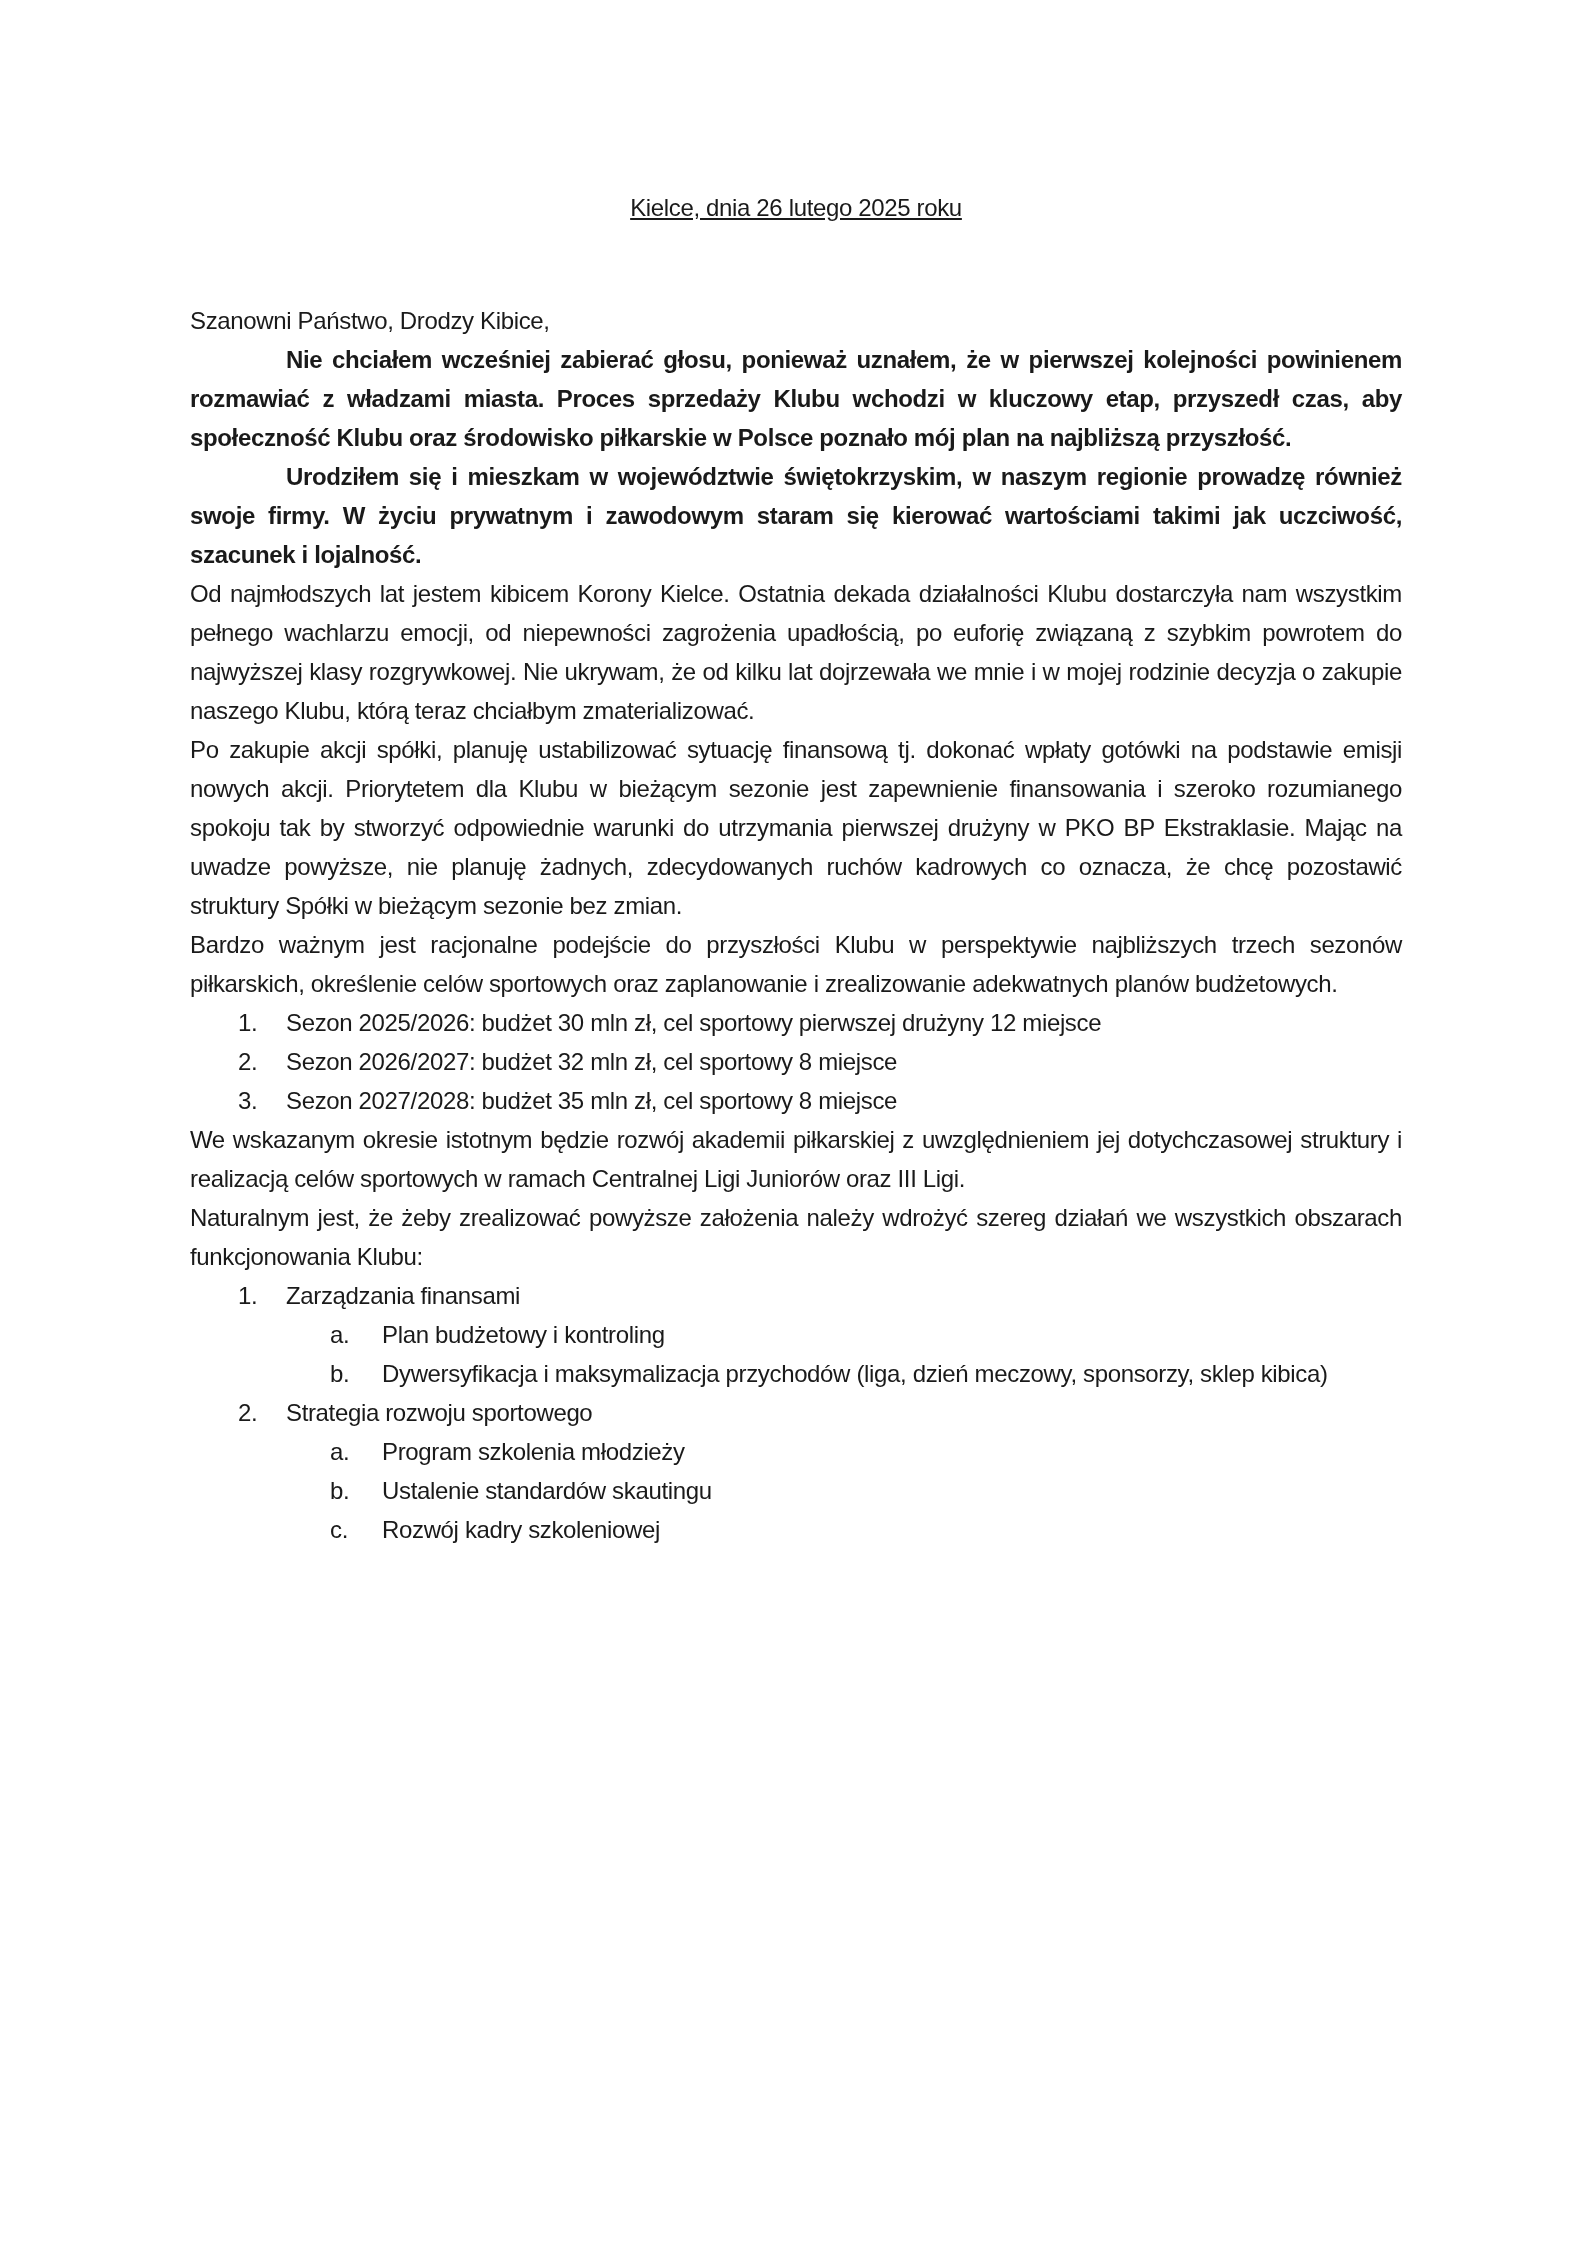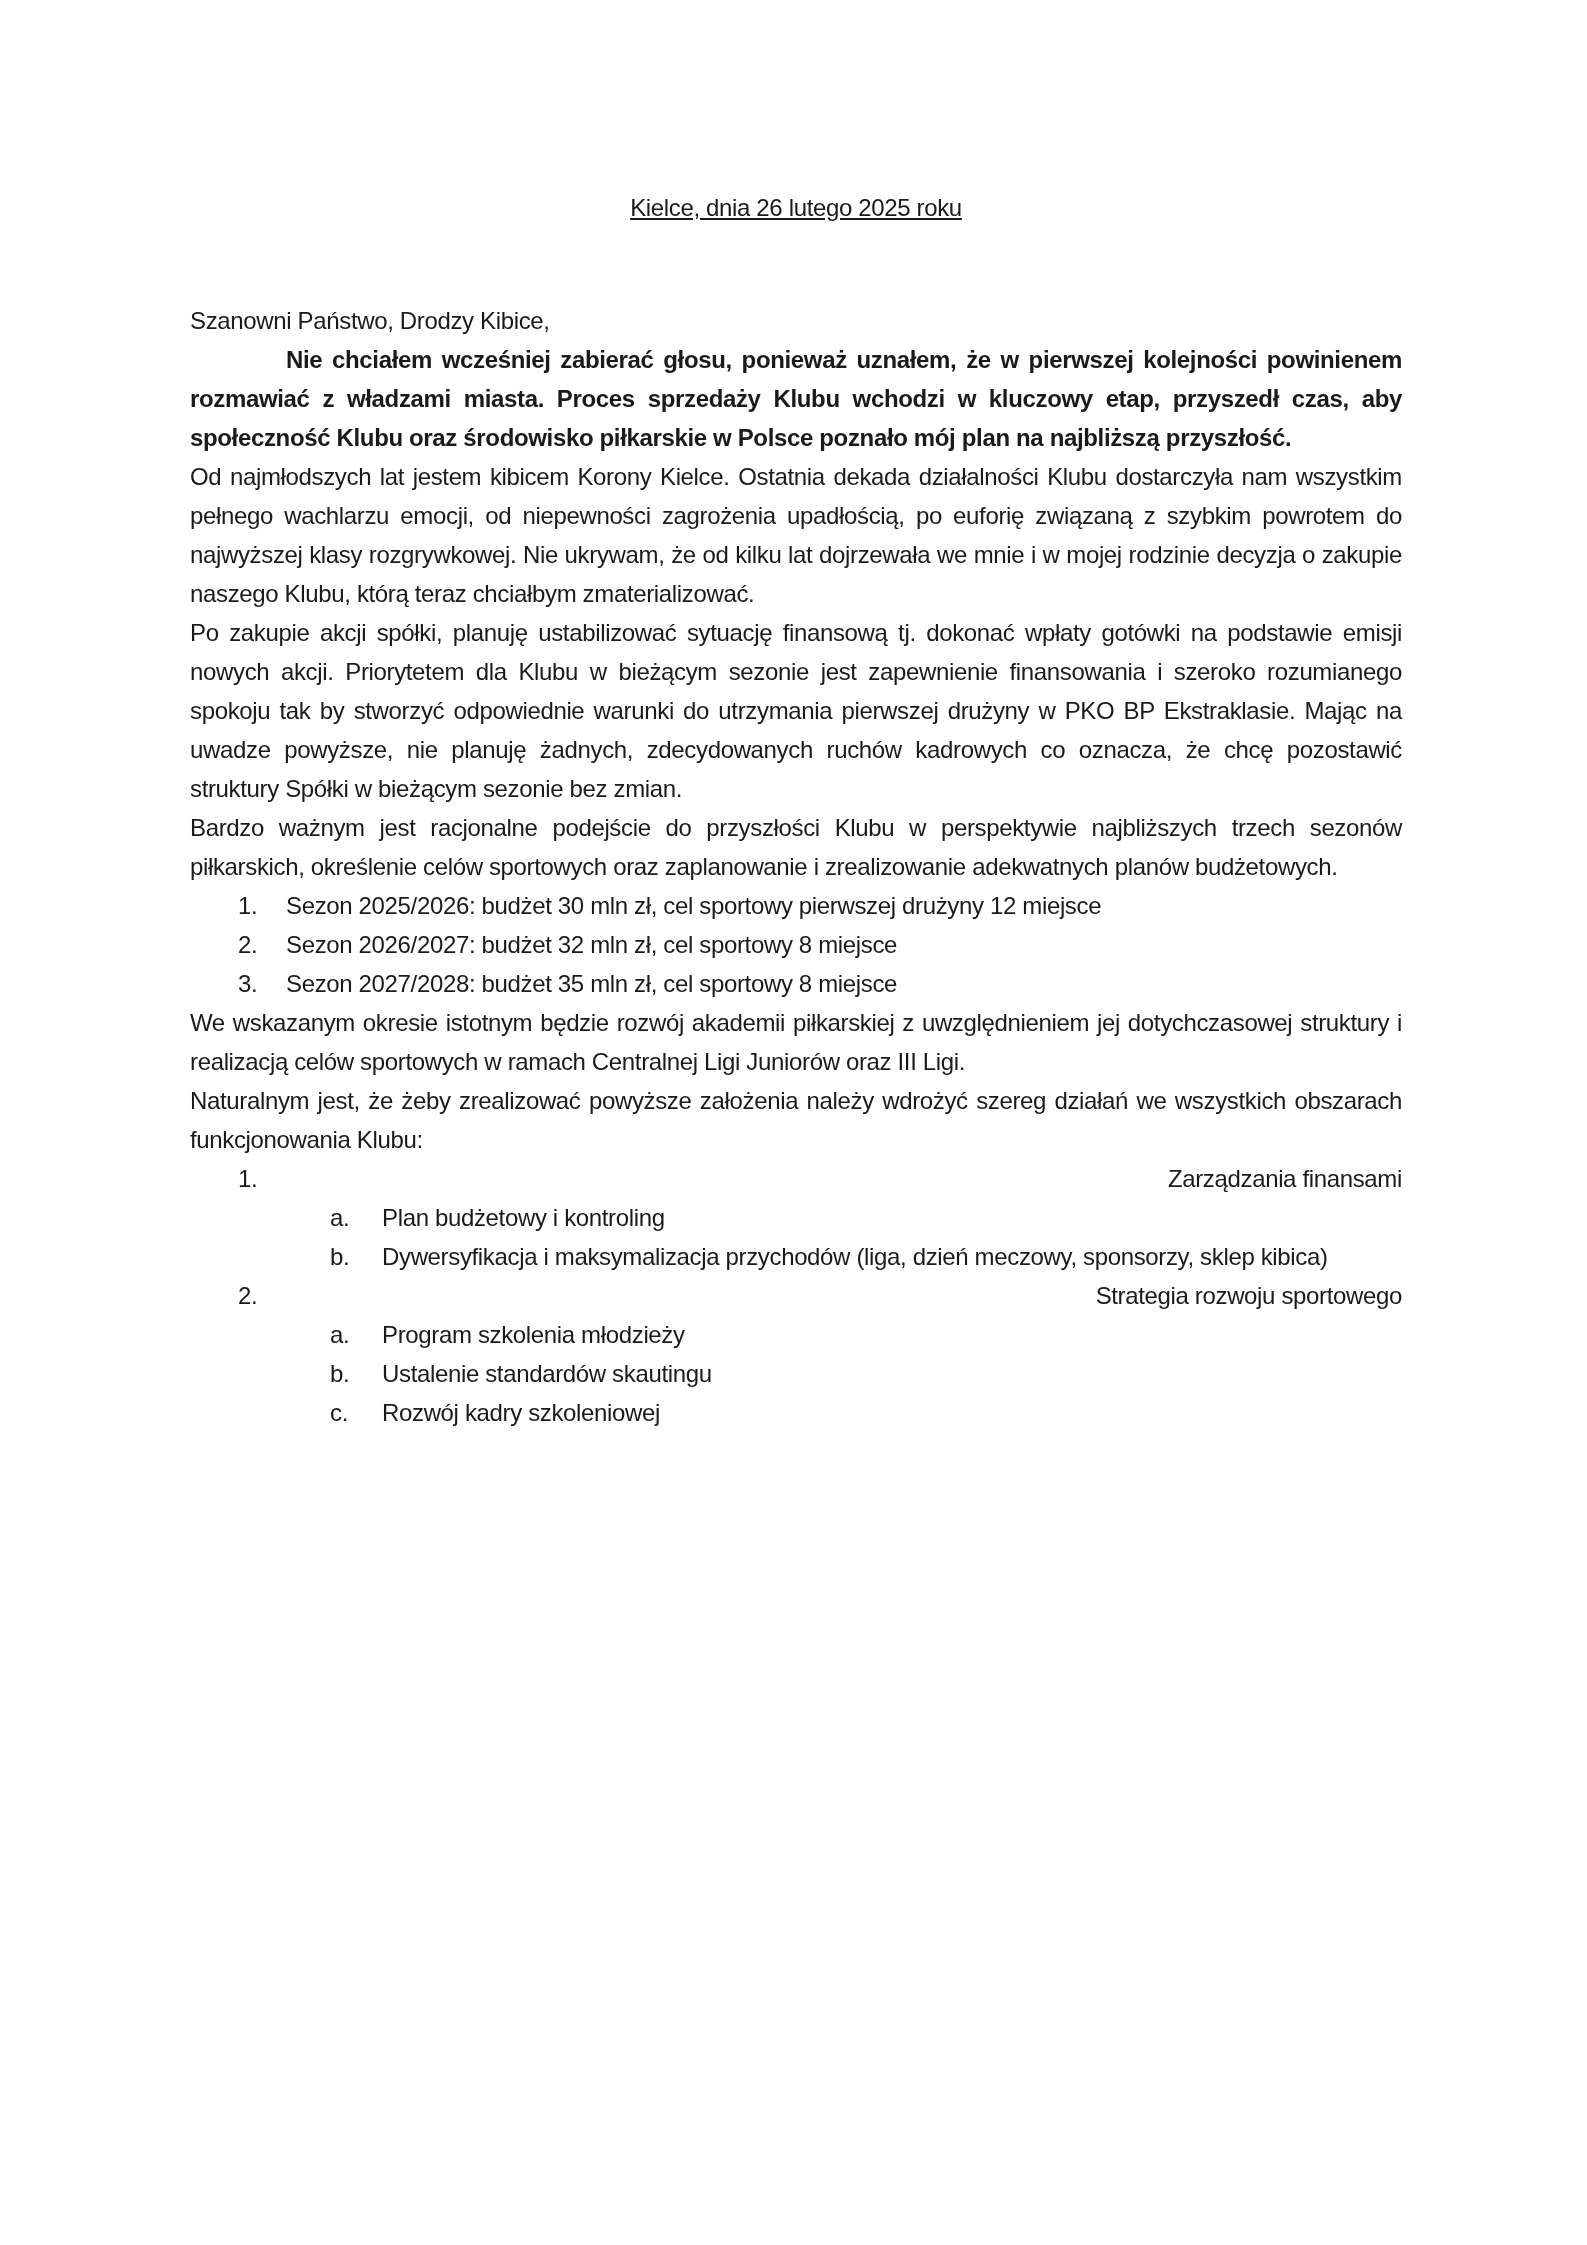--- a/index.html
+++ b/index.html
@@ -70,40 +70,40 @@
       top: 0;
     }
     ol.alpha {
       margin-left: 0;
     }
     .li-text {
       display: block;
     }
     ol.num.areas > li > .li-text {
       display: block;
-      text-align: right;
     }
     ol.num.areas > li > ol.alpha {
       margin-left: -0px;
     }
     ol.num.areas > li > ol.alpha > li {
       padding-left: 96px;
     }
   </style>
 </head>
 <body>
 
 <div class="page">
 
   <p class="date">Kielce, dnia 26 lutego 2025 roku</p>
 
   <p class="salutation">Szanowni Państwo, Drodzy Kibice,</p>
 
   <p class="body indent gap1">Nie chciałem wcześniej zabierać głosu, ponieważ uznałem, że w pierwszej kolejności powinienem rozmawiać z władzami miasta. Proces sprzedaży Klubu wchodzi w kluczowy etap, przyszedł czas, aby społeczność Klubu oraz środowisko piłkarskie w Polsce poznało mój plan na najbliższą przyszłość.</p>
 
+  <p class="body indent gap2">Urodziłem się i mieszkam w województwie świętokrzyskim, w naszym regionie prowadzę również swoje firmy. W życiu prywatnym i zawodowym staram się kierować wartościami takimi jak uczciwość, szacunek i lojalność.</p>
 
   <p class="body gap2">Od najmłodszych lat jestem kibicem Korony Kielce. Ostatnia dekada działalności Klubu dostarczyła nam wszystkim pełnego wachlarzu emocji, od niepewności zagrożenia upadłością, po euforię związaną z szybkim powrotem do najwyższej klasy rozgrywkowej. Nie ukrywam, że od kilku lat dojrzewała we mnie i w mojej rodzinie decyzja o zakupie naszego Klubu, którą teraz chciałbym zmaterializować.</p>
 
   <p class="body gap2">Po zakupie akcji spółki, planuję ustabilizować sytuację finansową tj. dokonać wpłaty gotówki na podstawie emisji nowych akcji. Priorytetem dla Klubu w bieżącym sezonie jest zapewnienie finansowania i szeroko rozumianego spokoju tak by stworzyć odpowiednie warunki do utrzymania pierwszej drużyny w PKO BP Ekstraklasie. Mając na uwadze powyższe, nie planuję żadnych, zdecydowanych ruchów kadrowych co oznacza, że chcę pozostawić struktury Spółki w bieżącym sezonie bez zmian.</p>
 
   <p class="body gap2">Bardzo ważnym jest racjonalne podejście do przyszłości Klubu w perspektywie najbliższych trzech sezonów piłkarskich, określenie celów sportowych oraz zaplanowanie i zrealizowanie adekwatnych planów budżetowych.</p>
 
   <ol class="num">
     <li>
       <span class="marker">1.</span>

